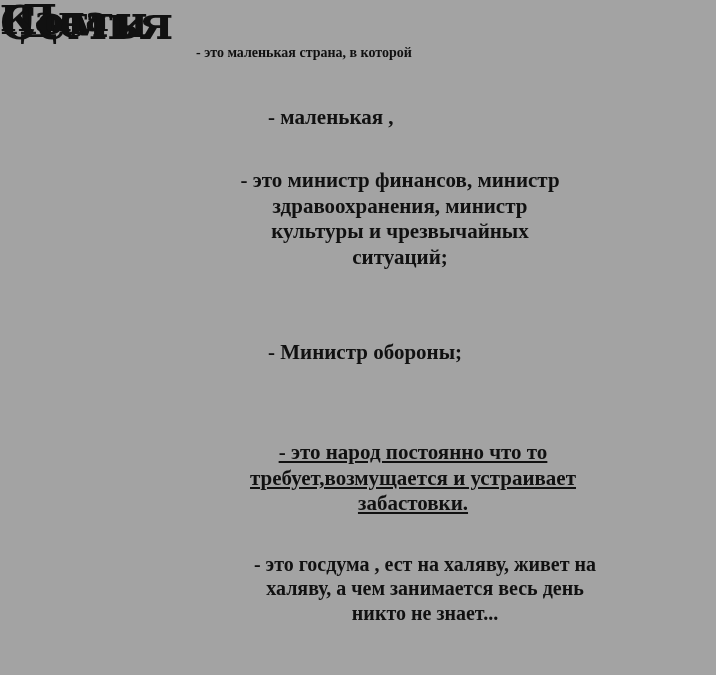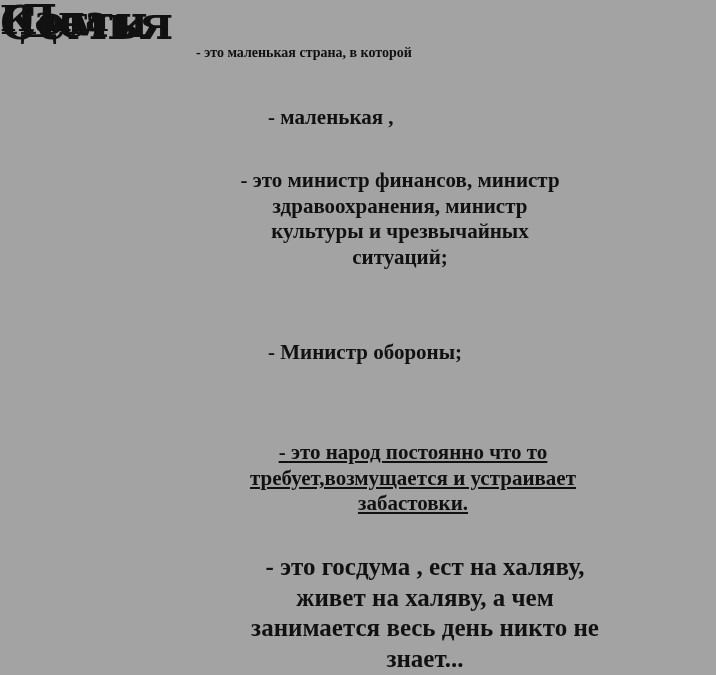--- a/index.html
+++ b/index.html
@@ -47,21 +47,21 @@
   #w-mama  { left: 80px;  top: 144px; font-size: 44px; }
   #d-mama  { left: 240px; top: 168px; font-size: 21px; width: 320px; text-align: center; }
 
   #w-sobaka{ left: 100px; top: 315px; font-size: 44px; }
   #d-sobaka{ left: 268px; top: 340px; font-size: 21px; white-space: nowrap; }
 
   #w-deti  { left: 108px; top: 372px; font-size: 44px; margin-left: 19px; }
   #d-deti  { left: 248px; top: 440px; font-size: 21px; width: 330px; text-align: center; text-decoration: underline; }
 
   #w-kot   { left: 104px; top: 522px; font-size: 40px; }
-  #d-kot   { left: 250px; top: 552px; font-size: 25px; width: 350px; text-align: center; }
+  #d-kot   { left: 250px; top: 552px; font-size: 20px; width: 350px; text-align: center; }
 </style>
 </head>
 <body>
 
 <div class="page">
 
   <div class="block">
     <div id="w-semya" class="headword">Семья</div>
   </div>
   <div id="d-semya" class="desc block">- это маленькая страна, в которой</div>

